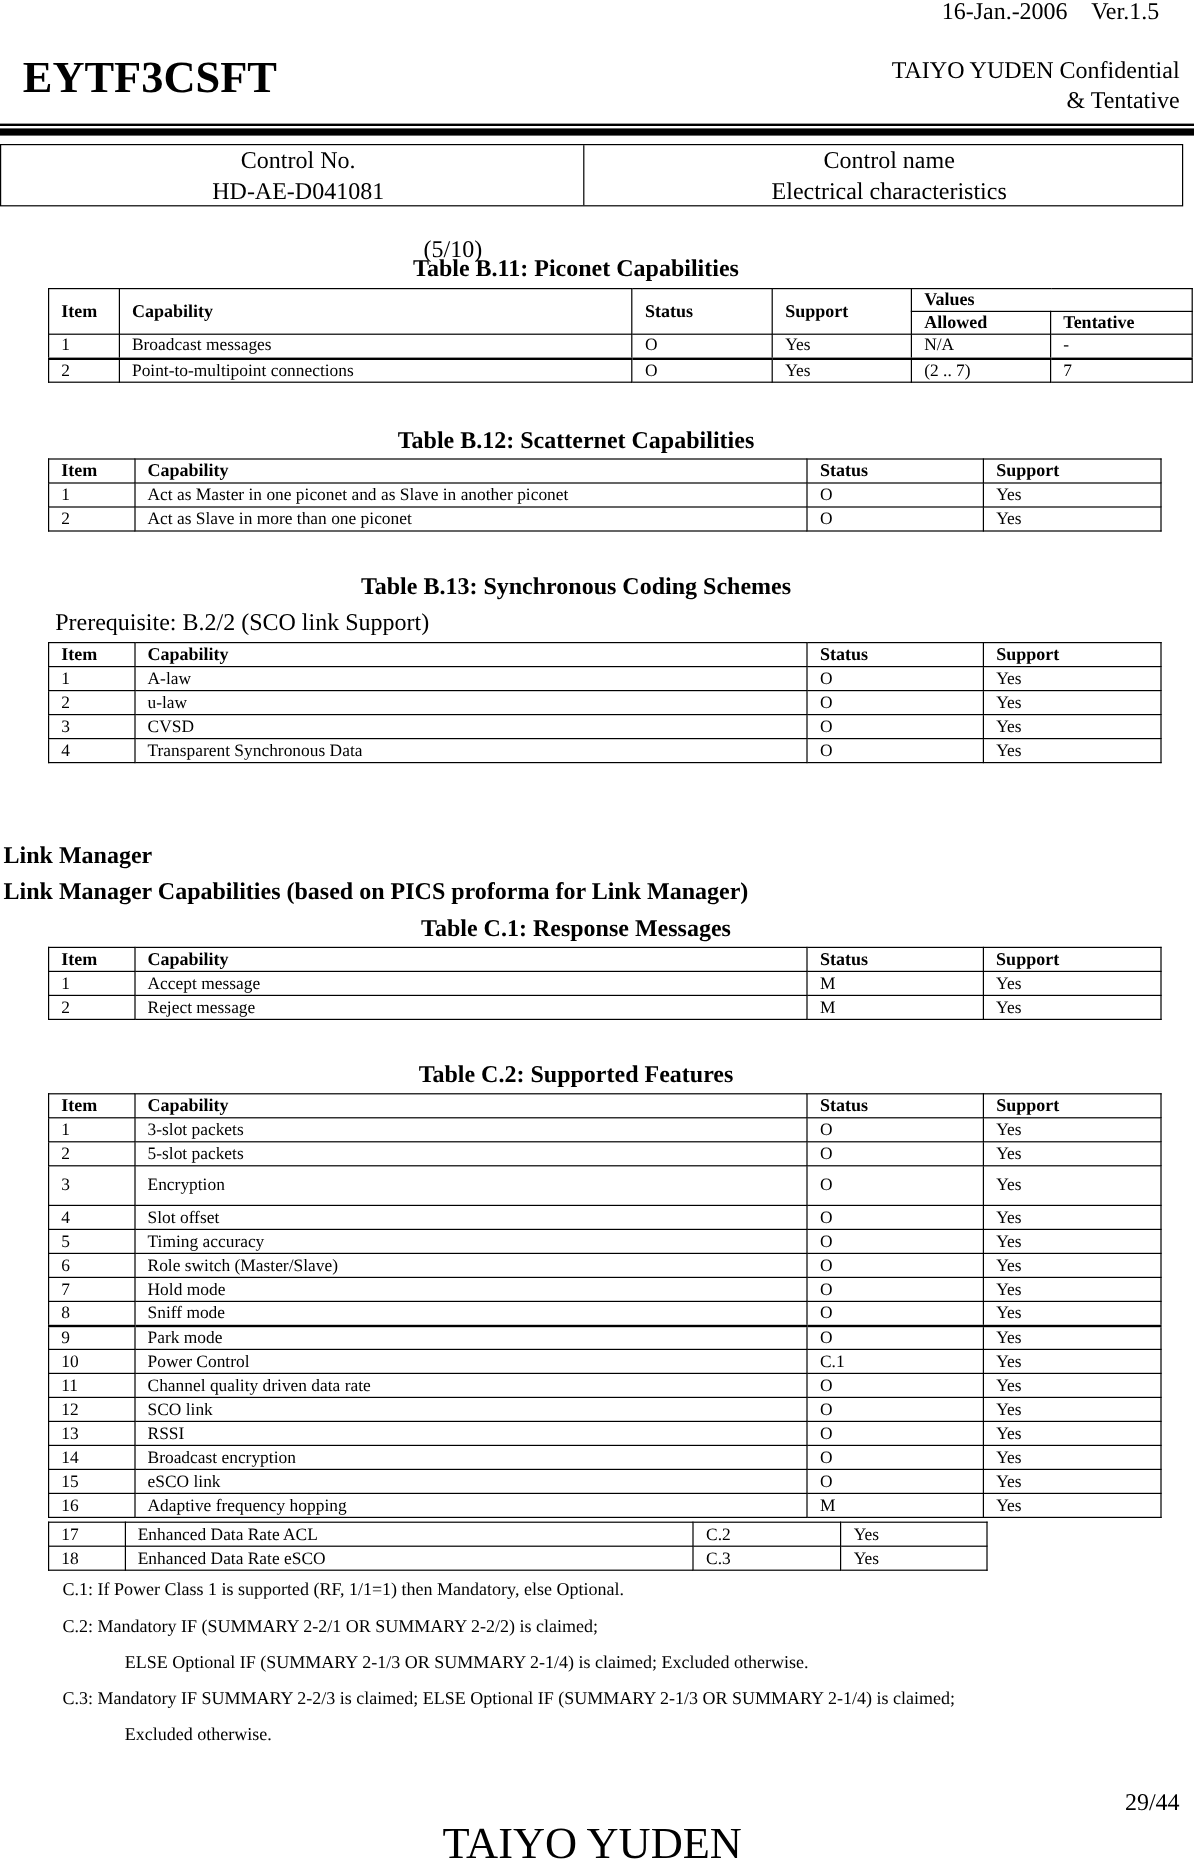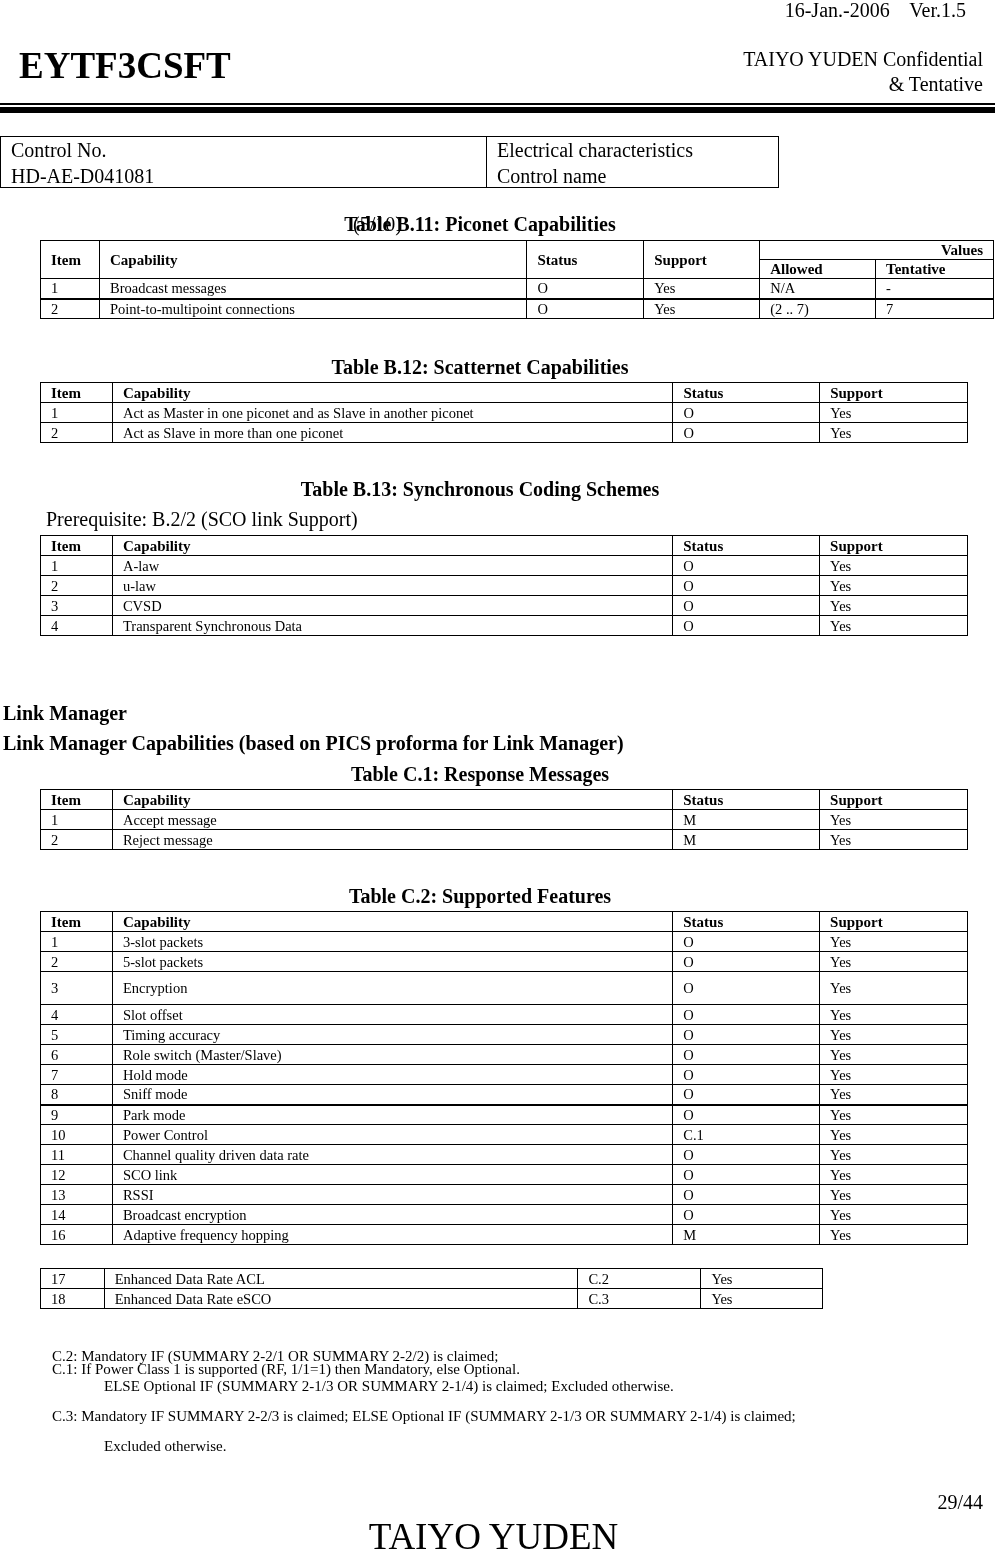--- a/index.html
+++ b/index.html
@@ -13,23 +13,23 @@
   .abs { position: absolute; }
 
   
   .date-ver { top: 0px; right: 29px; font-size: 20px; line-height: 20px; white-space: pre; }
   .doc-code { top: 46px; left: 19px; font-size: 37px; font-weight: bold; line-height: 40px; }
   .confidential { top: 47px; right: 12px; font-size: 20px; line-height: 25px; text-align: right; }
   .rule-thin { top: 103px; left: 0; width: 995px; height: 2px; background: #000; }
   .rule-thick { top: 107px; left: 0; width: 995px; height: 6px; background: #000; }
 
   .control-box {
-    top: 136px; left: 0; width: 779px; height: 52px;
+    top: 120px; left: 0; width: 986px; height: 52px;
     border: 1px solid #000; display: flex;
-    font-size: 20px; line-height: 26px;
+    font-size: 20px; line-height: 26px; text-align: center;
   }
   .control-left { width: 486px; border-right: 1px solid #000; padding-left: 10px; position: relative; }
   .control-right { flex: 1; padding-left: 10px; }
   .control-page { position: absolute; left: 352px; top: 26px; margin-top: 48px; }
 
   
   .table-title {
     position: absolute; left: 0; width: 960px; text-align: center;
     font-weight: bold; font-size: 20px; line-height: 22px;
   }
@@ -70,42 +70,42 @@
 <div class="abs rule-thin"></div>
 <div class="abs rule-thick"></div>
 
 <div class="abs control-box">
   <div class="control-left">
     <div>Control No.</div>
     <div>HD-AE-D041081</div>
     <span class="control-page">(5/10)</span>
   </div>
   <div class="control-right">
+    <div>Control name</div>
     <div>Electrical characteristics</div>
-    <div>Control name</div>
   </div>
 </div>
 
 <div class="table-title" style="top:213px;">Table B.11: Piconet Capabilities</div>
 <table class="spec" style="top:240px; left:40px; width:954px;">
   <colgroup>
       <col style="width:59px">
       <col style="width:428px">
       <col style="width:117px">
       <col style="width:116px">
       <col style="width:116px">
       <col style="width:118px">
     </colgroup>
   <tbody>
       <tr style="height:19px;">
     <th rowspan="2">Item</th>
     <th rowspan="2">Capability</th>
     <th rowspan="2">Status</th>
     <th rowspan="2">Support</th>
-    <th colspan="2" style="text-align:right;">Values</th>
+    <th colspan="2" style="text-align:left;">Values</th>
   </tr>
   <tr style="height:19px;">
     <th>Allowed</th>
     <th>Tentative</th>
   </tr>
   <tr>
     <td>1</td>
     <td>Broadcast messages</td>
     <td>O</td>
     <td>Yes</td>
@@ -322,20 +322,26 @@
         <td>O</td>
         <td>Yes</td>
       </tr>
   <tr>
         <td>14</td>
         <td>Broadcast encryption</td>
         <td>O</td>
         <td>Yes</td>
       </tr>
   <tr>
+        <td>15</td>
+        <td>eSCO link</td>
+        <td>O</td>
+        <td>Yes</td>
+      </tr>
+  <tr>
         <td>16</td>
         <td>Adaptive frequency hopping</td>
         <td>M</td>
         <td>Yes</td>
       </tr>
 </tbody>
   </table>
 
 <table class="spec" style="top:1268px; left:40px; width:783px;">
   <colgroup>
@@ -353,20 +359,20 @@
       </tr>
   <tr>
         <td>18</td>
         <td>Enhanced Data Rate eSCO</td>
         <td>C.3</td>
         <td>Yes</td>
       </tr>
 </tbody>
   </table>
 
-<div class="note" style="top:1316px;margin-top:44px;">C.1: If Power Class 1 is supported (RF, 1/1=1) then Mandatory, else Optional.</div>
+<div class="note" style="top:1316px;">C.1: If Power Class 1 is supported (RF, 1/1=1) then Mandatory, else Optional.</div>
 <div class="note" style="top:1347px;">C.2: Mandatory IF (SUMMARY 2-2/1 OR SUMMARY 2-2/2) is claimed;</div>
 <div class="note indent" style="top:1377px;">ELSE Optional IF (SUMMARY 2-1/3 OR SUMMARY 2-1/4) is claimed; Excluded otherwise.</div>
 <div class="note" style="top:1407px;">C.3: Mandatory IF SUMMARY 2-2/3 is claimed; ELSE Optional IF (SUMMARY 2-1/3 OR SUMMARY 2-1/4) is claimed;</div>
 <div class="note indent" style="top:1437px;">Excluded otherwise.</div>
 
 <div class="page-num">29/44</div>
 <div class="footer-brand">TAIYO YUDEN</div>
 
 </body></html>

